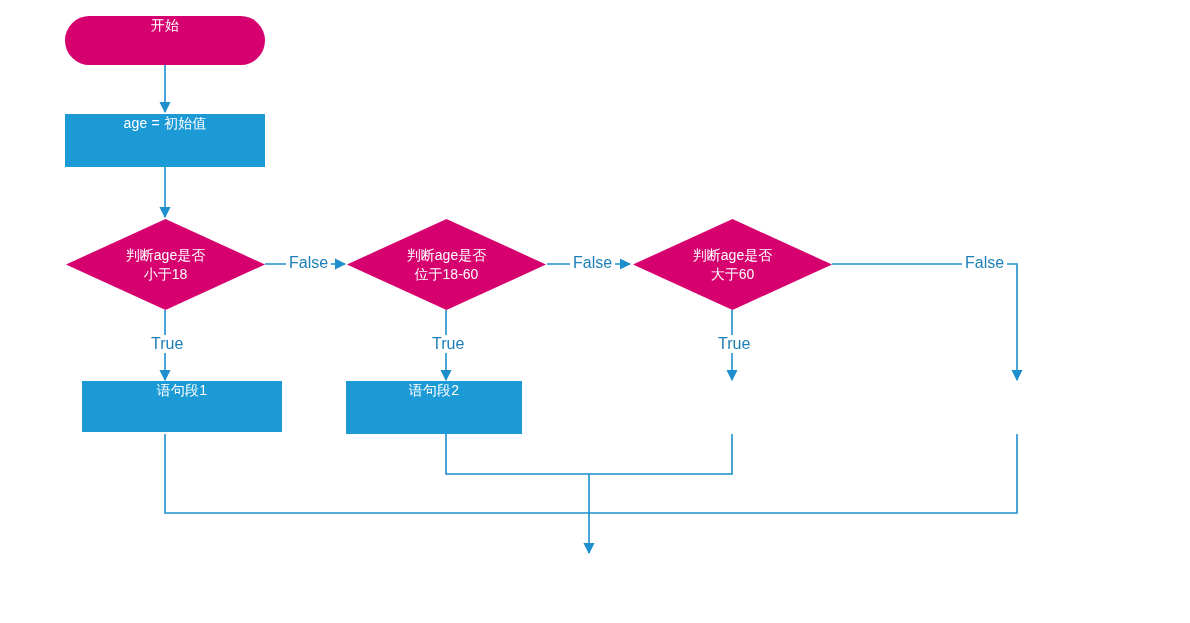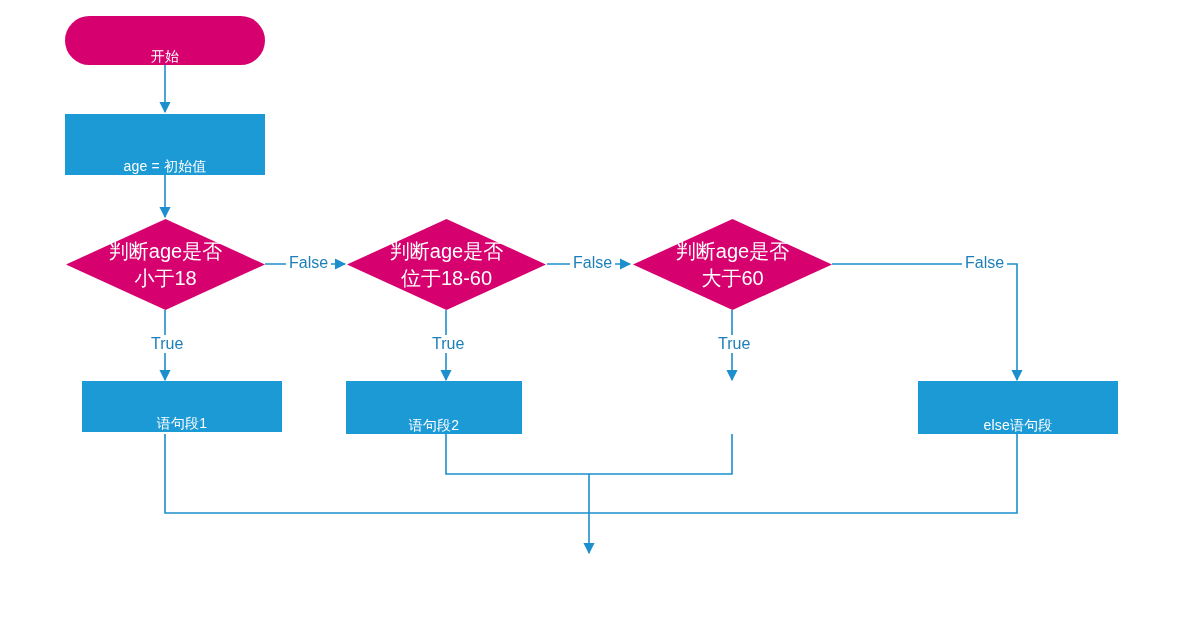--- a/index.html
+++ b/index.html
@@ -22,21 +22,21 @@
     position: absolute;
     left: 0;
     top: 0;
     width: 1190px;
     height: 623px;
     pointer-events: none;
   }
   .node {
     position: absolute;
     display: flex;
-    align-items: flex-end;
+    align-items: flex-start;
     justify-content: center;
     text-align: center;
     box-sizing: border-box;
     color: #ffffff;
     line-height: 1.32;
     z-index: 2;
   }
   .node .label {
     display: block;
     white-space: pre-line;
@@ -62,21 +62,21 @@
     clip-path: polygon(50% 0%, 100% 50%, 50% 100%, 0% 50%);
   }
   .decision-text {
     position: absolute;
     left: 0; top: 0;
     width: 100%; height: 100%;
     display: flex;
     align-items: center;
     justify-content: center;
     color: #ffffff;
-    font-size: 20px;
+    font-size: 14px;
     text-align: center;
     line-height: 1.32;
     white-space: pre-line;
   }
   .edge-label {
     position: absolute;
     color: #1C7FB8;
     font-size: 16px;
     background: #ffffff;
     padding: 0 3px;
@@ -122,21 +122,21 @@
       <path d="M 1017 434 L 1017 513 L 589 513"></path>
 
       <path d="M 589 474 L 589 553" marker-end="url(#arrow-blue)"></path>
     </g>
   </svg>
 
   <div class="node terminator" style="left:65px; top:16px; width:200px; height:49px;">
     <span class="label">开始</span>
   </div>
 
-  <div class="node process" style="left:65px; top:114px; width:200px; height:61px;">
+  <div class="node process" style="left:65px; top:114px; width:200px; height:53px;">
     <span class="label">age = 初始值</span>
   </div>
 
   <div class="decision-wrap" style="left:66px; top:219px; width:199px; height:91px;">
     <div class="decision-shape"></div>
     <div class="decision-text">判断age是否
 小于18</div>
   </div>
 
   <div class="decision-wrap" style="left:347px; top:219px; width:199px; height:91px;">
@@ -153,23 +153,20 @@
 
   <div class="node process" style="left:82px; top:381px; width:200px; height:51px;">
     <span class="label">语句段1</span>
   </div>
 
   <div class="node process" style="left:346px; top:381px; width:176px; height:53px;">
     <span class="label">语句段2</span>
   </div>
 
 
-  <div class="node process" style="left:918px; top:381px; width:200px; height:53px;">
-    <span class="label">else语句段</span>
-  </div>
 
 
   <div class="edge-label" style="left:286px; top:254px;">False</div>
   <div class="edge-label" style="left:570px; top:254px;">False</div>
   <div class="edge-label" style="left:962px; top:254px;">False</div>
 
   <div class="edge-label" style="left:148px; top:335px;">True</div>
   <div class="edge-label" style="left:429px; top:335px;">True</div>
   <div class="edge-label" style="left:715px; top:335px;">True</div>
 

